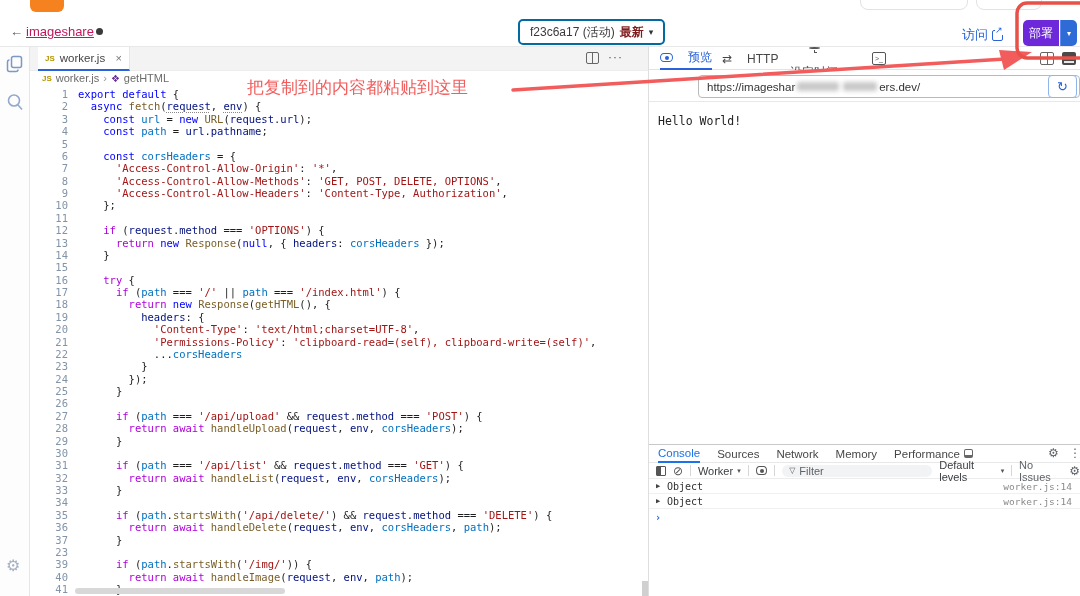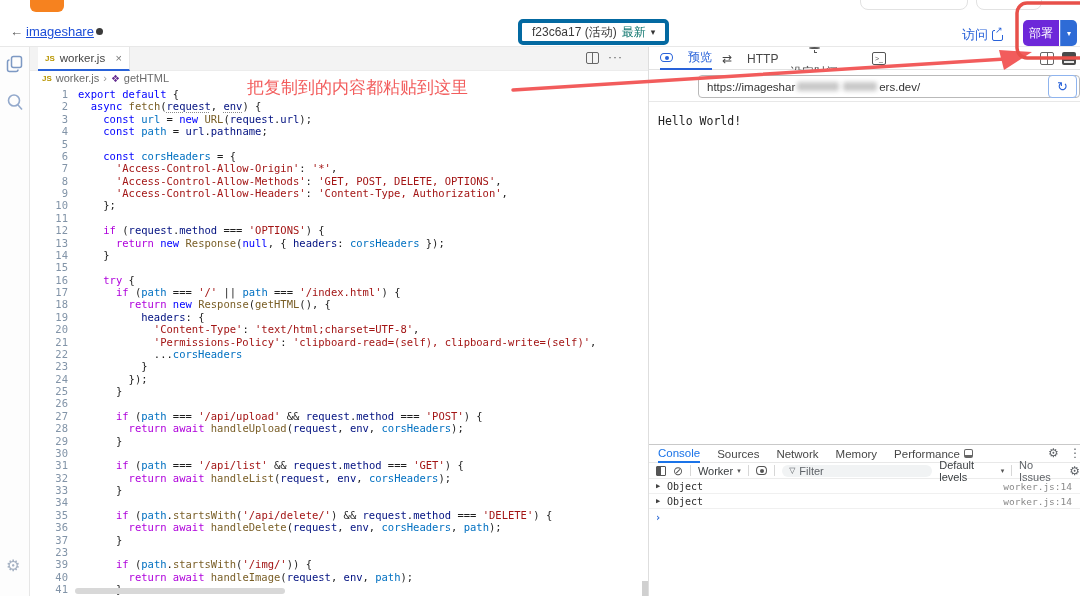--- a/index.html
+++ b/index.html
@@ -8,25 +8,25 @@
   .abs { position:absolute; }
   #stage { position:relative; width:1080px; height:596px; background:#fff; }
 
   
   #header { left:0; top:0; width:1080px; height:47px; background:#fff; border-bottom:1px solid #e8e8e8; }
   #logo-fragment { left:30px; top:0; width:34px; height:12px; background:#f6821f; border-radius:0 0 6px 6px; }
   .cut-btn { top:-14px; height:24px; background:#fff; border:1px solid #e2e2e2; border-radius:8px; }
   #cutbtn-1 { left:860px; width:108px; }
   #cutbtn-2 { left:976px; width:66px; }
   #breadcrumb-back { left:10px; top:24px; font-size:13px; color:#555; }
-  #project-link { left:26px; top:24px; font-size:13px; color:#1d4ed8; text-decoration:underline; cursor:pointer; }
+  #project-link { left:26px; top:24px; font-size:13px; color:#be185d; text-decoration:underline; cursor:pointer; }
   #unsaved-dot { left:96px; top:23px; width:7px; height:7px; margin-top:5px; background:#3a3a3a; border-radius:50%; }
-  #version-box { left:518px; top:19px; height:26px; padding:0 10px; border:4px solid #0369a1; border-radius:5px;
+  #version-box { left:518px; top:19px; height:26px; padding:0 10px; border:2px solid #0369a1; border-radius:5px;
     background:#fff; display:flex; align-items:center; gap:5px; font-size:12px; color:#3a3a3a; }
-  #version-latest { color:#0f766e; }
+  #version-latest { color:#7f1d1d;font-weight:bold; }
   #version-caret { font-size:9px; color:#333; }
   #visit-link { left:962px; top:26px; font-size:13px; color:#2962d9; display:flex; align-items:center; gap:4px; cursor:pointer; }
   .ext-ic { display:inline-block; width:11px; height:11px; border:1.4px solid #2962d9; border-radius:2px; position:relative; }
   .ext-ic::after { content:"↗"; position:absolute; left:2px; top:-6px; font-size:9px; color:#2962d9; background:#fff; }
   #deploy-btn { left:1023px; top:20px; width:36px; height:26px; background:#6d28d9; color:#fff; font-size:12px;
     border:none; border-radius:5px 0 0 5px; display:flex; align-items:center; justify-content:center; cursor:pointer; }
   #deploy-caret { left:1060px; top:20px; width:17px; height:26px; background:#2e6bd6; color:#fff; border-radius:0 5px 5px 0;
     display:flex; align-items:center; justify-content:center; font-size:8px; border-left:1px solid #5c8ce2; cursor:pointer; }
 
   

